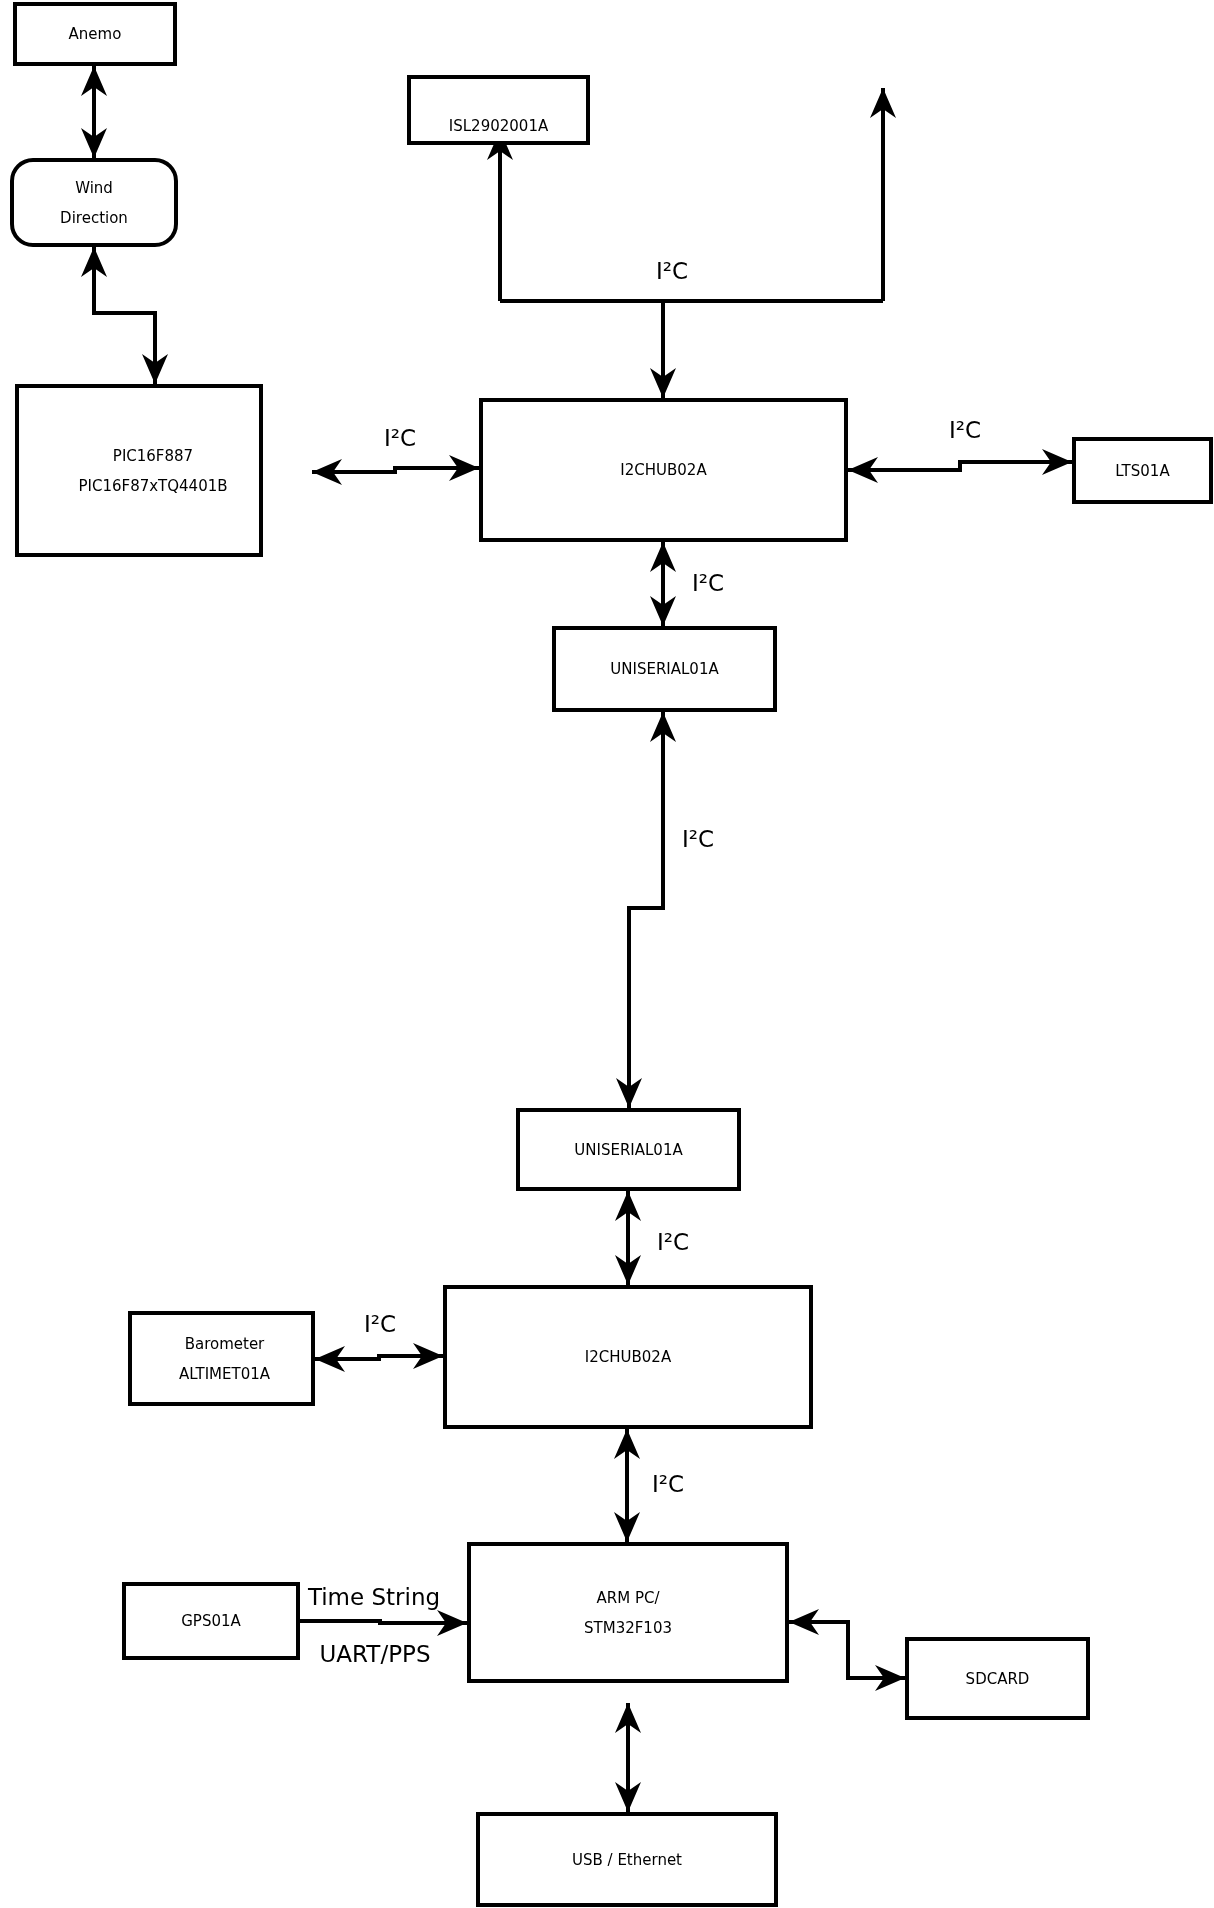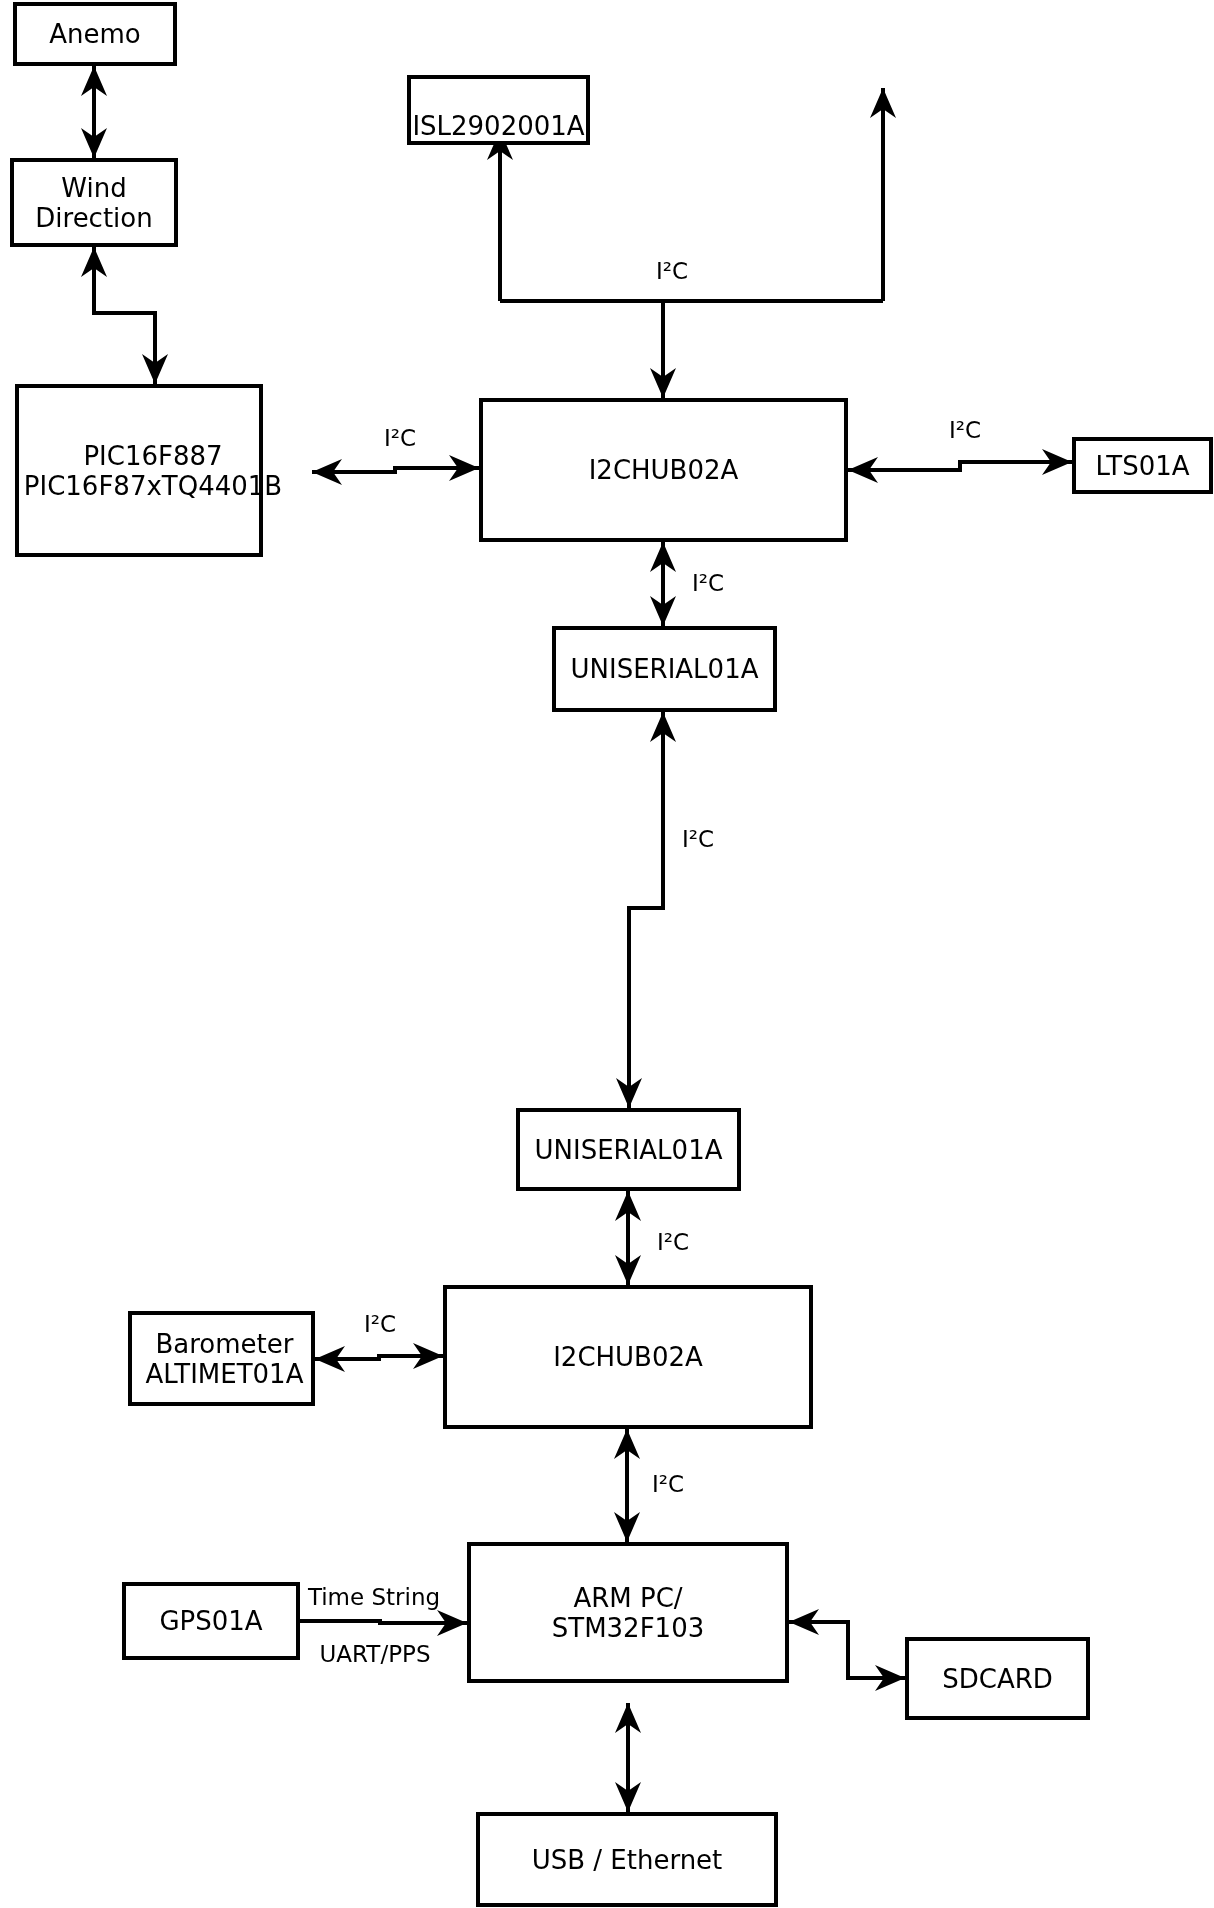--- a/index.html
+++ b/index.html
@@ -5,21 +5,21 @@
   html,body{margin:0;padding:0;background:#fff;}
   body{font-family:"DejaVu Sans","Liberation Sans",sans-serif;color:var(--text,#000);}
   .canvas{position:relative;width:1214px;height:1908px;background:var(--bg,#fff);overflow:hidden;}
   svg.edges{position:absolute;left:0;top:0;display:block;}
   .edge-line{fill:none;stroke:var(--line,#000);stroke-width:4;stroke-linecap:butt;stroke-linejoin:miter;}
   .edge-arrow{fill:var(--line,#000);stroke:none;}
   .node{
     position:absolute;box-sizing:border-box;
     border:4px solid var(--line,#000);background:var(--bg,#fff);
     display:flex;align-items:center;justify-content:center;
-    font-size:26px;line-height:30px;text-align:center;white-space:nowrap;
+    font-size:15px;line-height:30px;text-align:center;white-space:nowrap;
   }
   .edge-label{
     position:absolute;transform:translate(-50%,-50%);
     font-size:23px;line-height:26px;white-space:nowrap;
   }
 </style>
 </head>
 <body>
 
 <div class="canvas">
@@ -65,21 +65,21 @@
       <polygon points="789,1622 819,1609 810,1622 819,1635" class="edge-arrow"></polygon>
       <polyline points="628,1703 628,1812" class="edge-line"></polyline>
       <polygon points="628,1812 615,1782 628,1791 641,1782" class="edge-arrow"></polygon>
       <polygon points="628,1703 641,1733 628,1724 615,1733" class="edge-arrow"></polygon>
     </svg>
 <div class="node" style="left: 13px; top: 2px; width: 164px; height: 64px;">
       <div>
         <div>Anemo</div>
       </div>
     </div>
-    <div class="node" style="left: 10px; top: 158px; width: 168px; height: 89px;">
+    <div class="node" style="left: 10px; top: 158px; width: 168px; height: 89px; border-radius: 23px;">
       <div>
         <div>Wind</div>
         <div>Direction</div>
       </div>
     </div>
     <div class="node" style="left: 15px; top: 384px; width: 248px; height: 173px; padding-left: 28px;">
       <div>
         <div>PIC16F887</div>
         <div>PIC16F87xTQ4401B</div>
       </div>
@@ -87,21 +87,21 @@
     <div class="node" style="left: 407px; top: 75px; width: 183px; height: 70px; align-items: flex-end;">
       <div>
         <div>ISL2902001A</div>
       </div>
     </div>
     <div class="node" style="left: 479px; top: 398px; width: 369px; height: 144px;">
       <div>
         <div>I2CHUB02A</div>
       </div>
     </div>
-    <div class="node" style="left: 1072px; top: 437px; width: 141px; height: 57px;">
+    <div class="node" style="left: 1072px; top: 437px; width: 141px; height: 67px;">
       <div>
         <div>LTS01A</div>
       </div>
     </div>
     <div class="node" style="left: 552px; top: 626px; width: 225px; height: 86px;">
       <div>
         <div>UNISERIAL01A</div>
       </div>
     </div>
     <div class="node" style="left: 516px; top: 1108px; width: 225px; height: 83px;">

